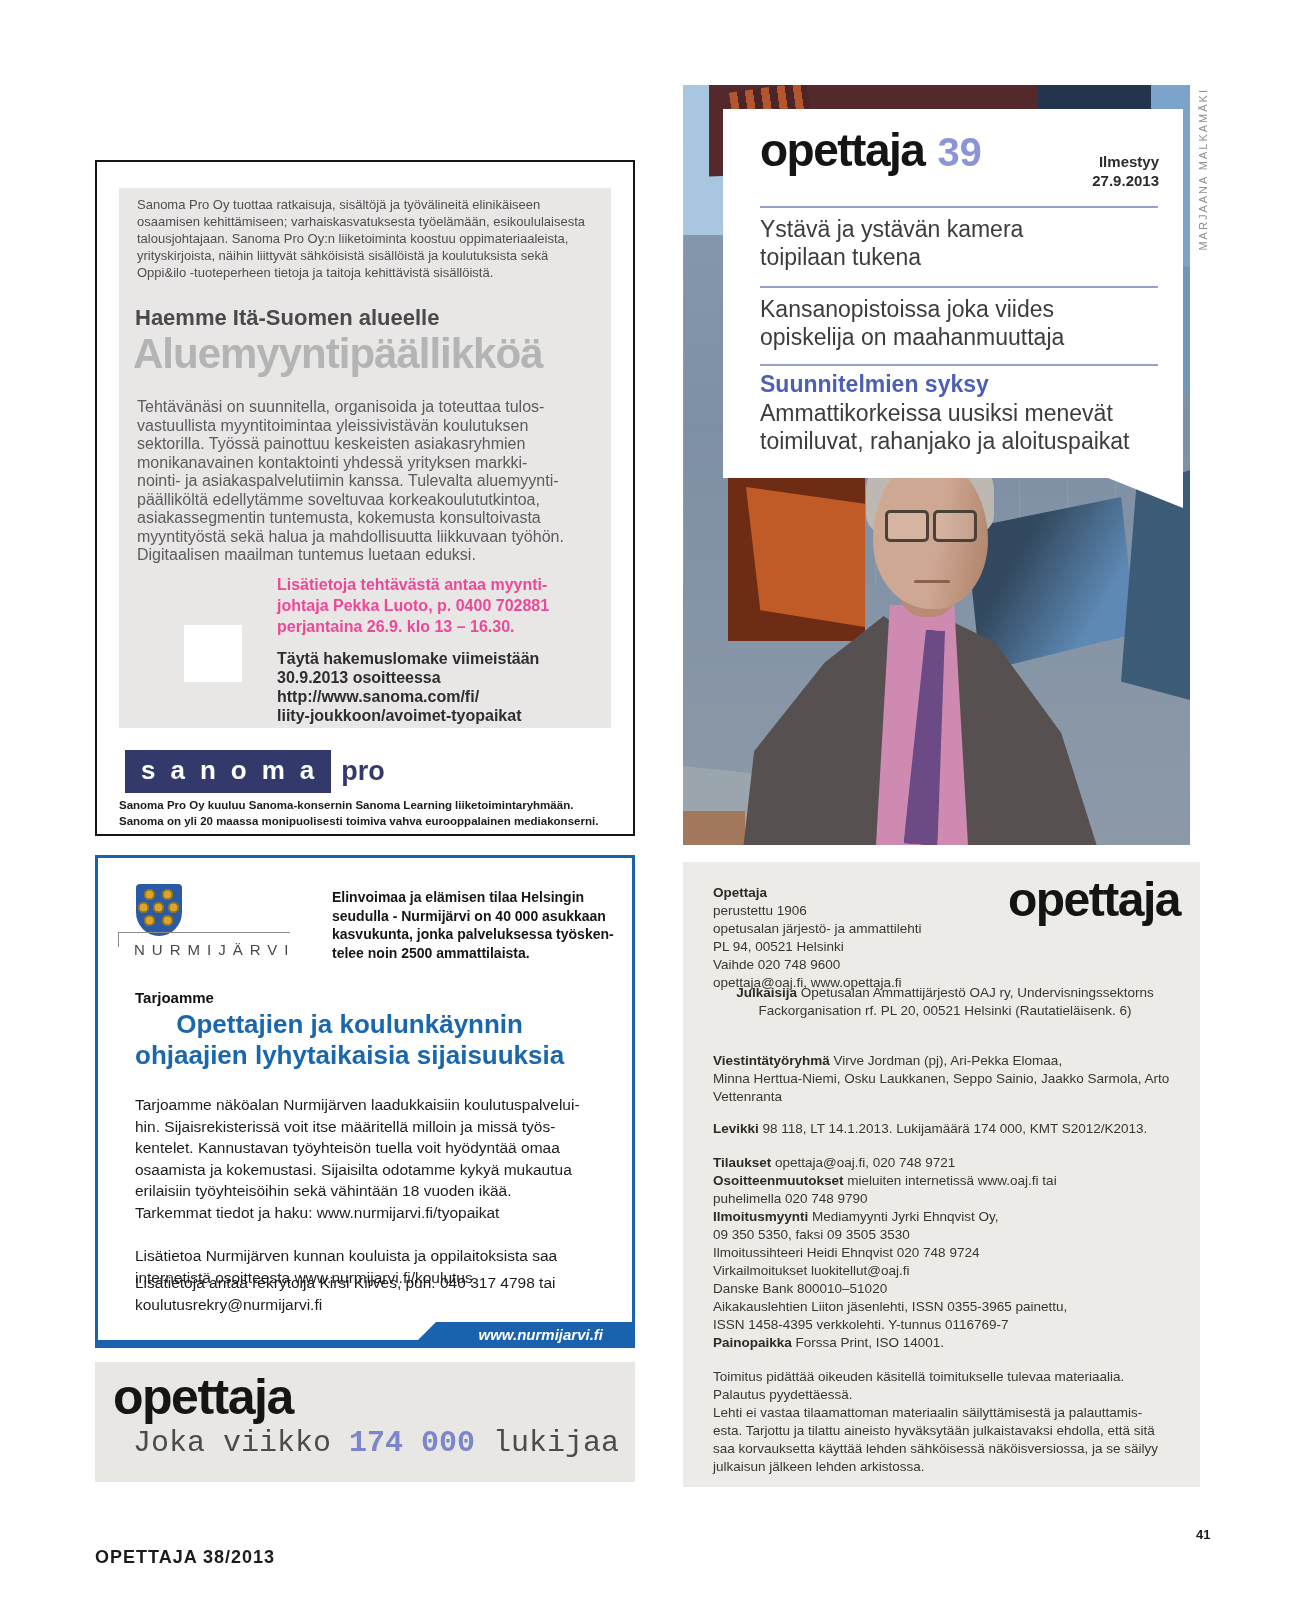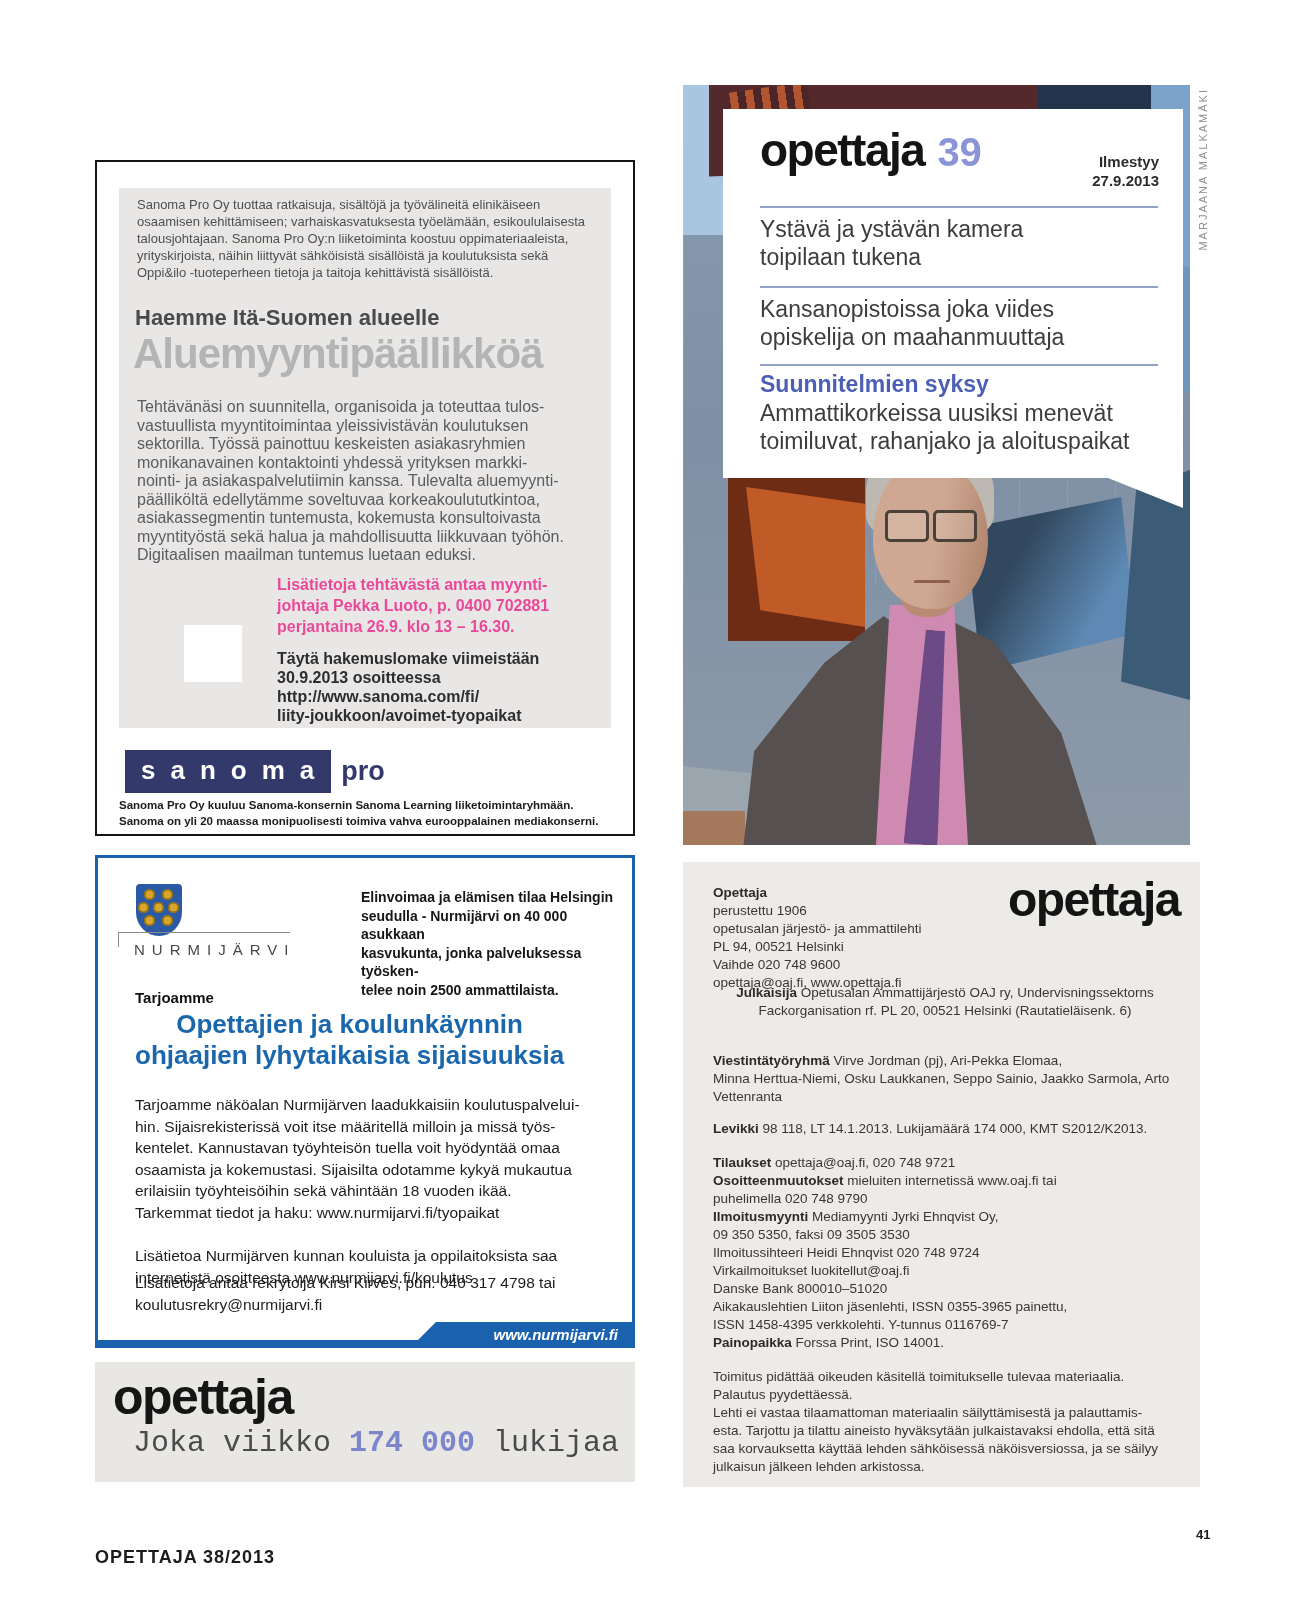--- a/index.html
+++ b/index.html
@@ -32,30 +32,30 @@
 
   
   .nurmi-ad{position:absolute;left:95px;top:855px;width:540px;height:493px;border:3px solid #1a62ad;
             background:#fff;box-sizing:border-box;}
   .nu-shield{position:absolute;left:38px;top:26px;width:46px;height:52px;background:#2a5aa6;
              border-radius:4px 4px 50% 50%/4px 4px 46% 46%;}
   .nu-head{position:absolute;width:11px;height:11px;border-radius:50%;background:#d9a62d;box-shadow:inset 0 0 0 1.5px #8a6a14;}
   .nu-line{position:absolute;left:20px;top:74px;width:172px;height:1px;background:#8b8b8b;}
   .nu-tick{position:absolute;left:20px;top:74px;width:1px;height:15px;background:#8b8b8b;}
   .nu-name{position:absolute;left:36px;top:83px;font-size:15px;letter-spacing:7px;color:#48484a;}
-  .nu-intro{position:absolute;left:234px;top:30px;font-size:14px;line-height:18.5px;font-weight:bold;color:#161616;margin-left:29px;}
+  .nu-intro{position:absolute;left:234px;top:30px;font-size:14px;line-height:18.5px;font-weight:bold;color:#161616;}
   .nu-offer{position:absolute;left:37px;top:131px;font-size:15px;font-weight:bold;color:#111;}
   .nu-heading{position:absolute;left:37px;top:151px;font-size:26px;line-height:31px;font-weight:bold;color:#1a67ad;text-align:center;}
   .nu-p{position:absolute;left:37px;width:480px;font-size:15.5px;line-height:21.5px;color:#1d1d1d;}
   .nu-p1{top:236px;} .nu-p2{top:344px;} .nu-p3{top:387px;} .nu-p4{top:414px;}
   .nu-band{position:absolute;left:-3px;right:-3px;bottom:-3px;height:8px;background:#1a62ad;}
   .nu-flag{position:absolute;right:-3px;bottom:-3px;width:225px;height:26px;background:#1a62ad;
            clip-path:polygon(26px 0,100% 0,100% 100%,0 100%);
            color:#fff;font-size:15px;font-style:italic;font-weight:bold;line-height:26px;
-           text-align:right;padding-right:17px;box-sizing:border-box;}
+           text-align:right;padding-right:32px;box-sizing:border-box;}
 
   
   .promo{position:absolute;left:95px;top:1362px;width:540px;height:120px;background:#e9e7e3;}
   .promo-logo{position:absolute;left:18px;top:6px;font-size:50px;font-weight:800;color:#151515;letter-spacing:-1.5px;}
   .promo-line{position:absolute;right:16px;top:64px;font-size:30px;color:#4b4b4d;font-family:Liberation Mono, monospace;}
   .promo-count{font-weight:bold;color:#7b86cc;}
 
   
   .cover{position:absolute;left:683px;top:85px;width:507px;height:760px;overflow:hidden;
          background:linear-gradient(180deg,#8a9cb2 0%,#7e90a6 45%,#8d99a7 100%);}

